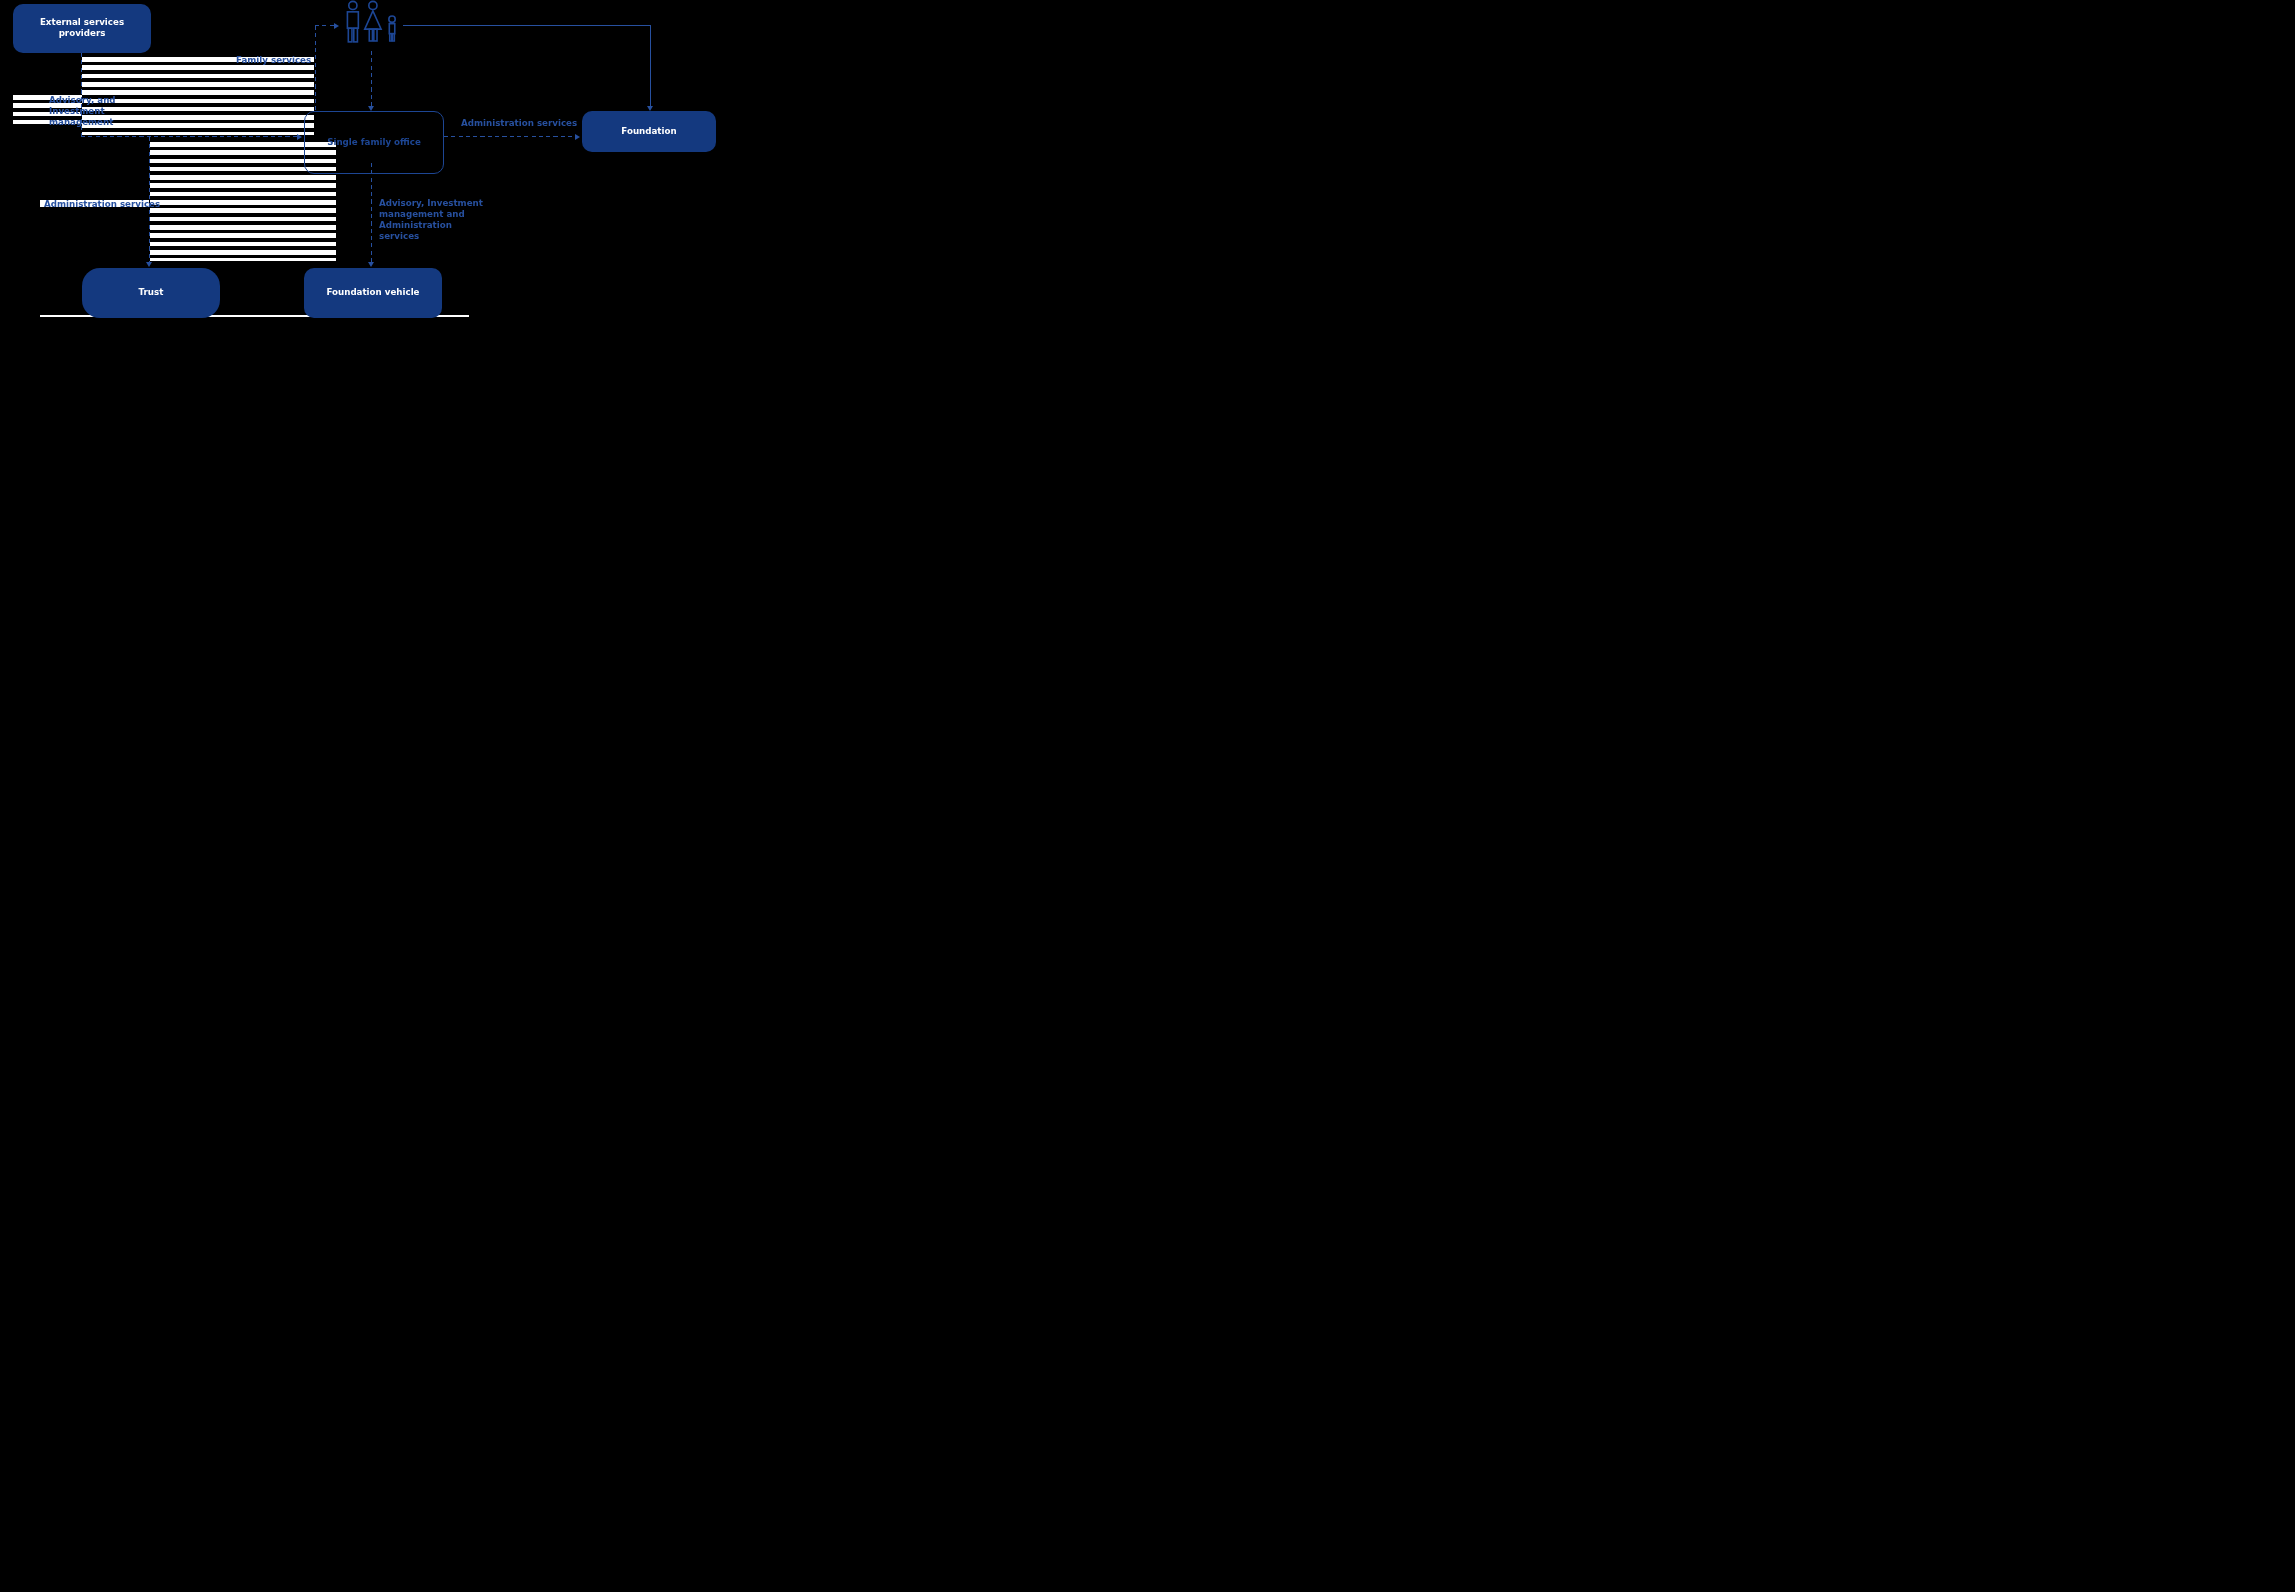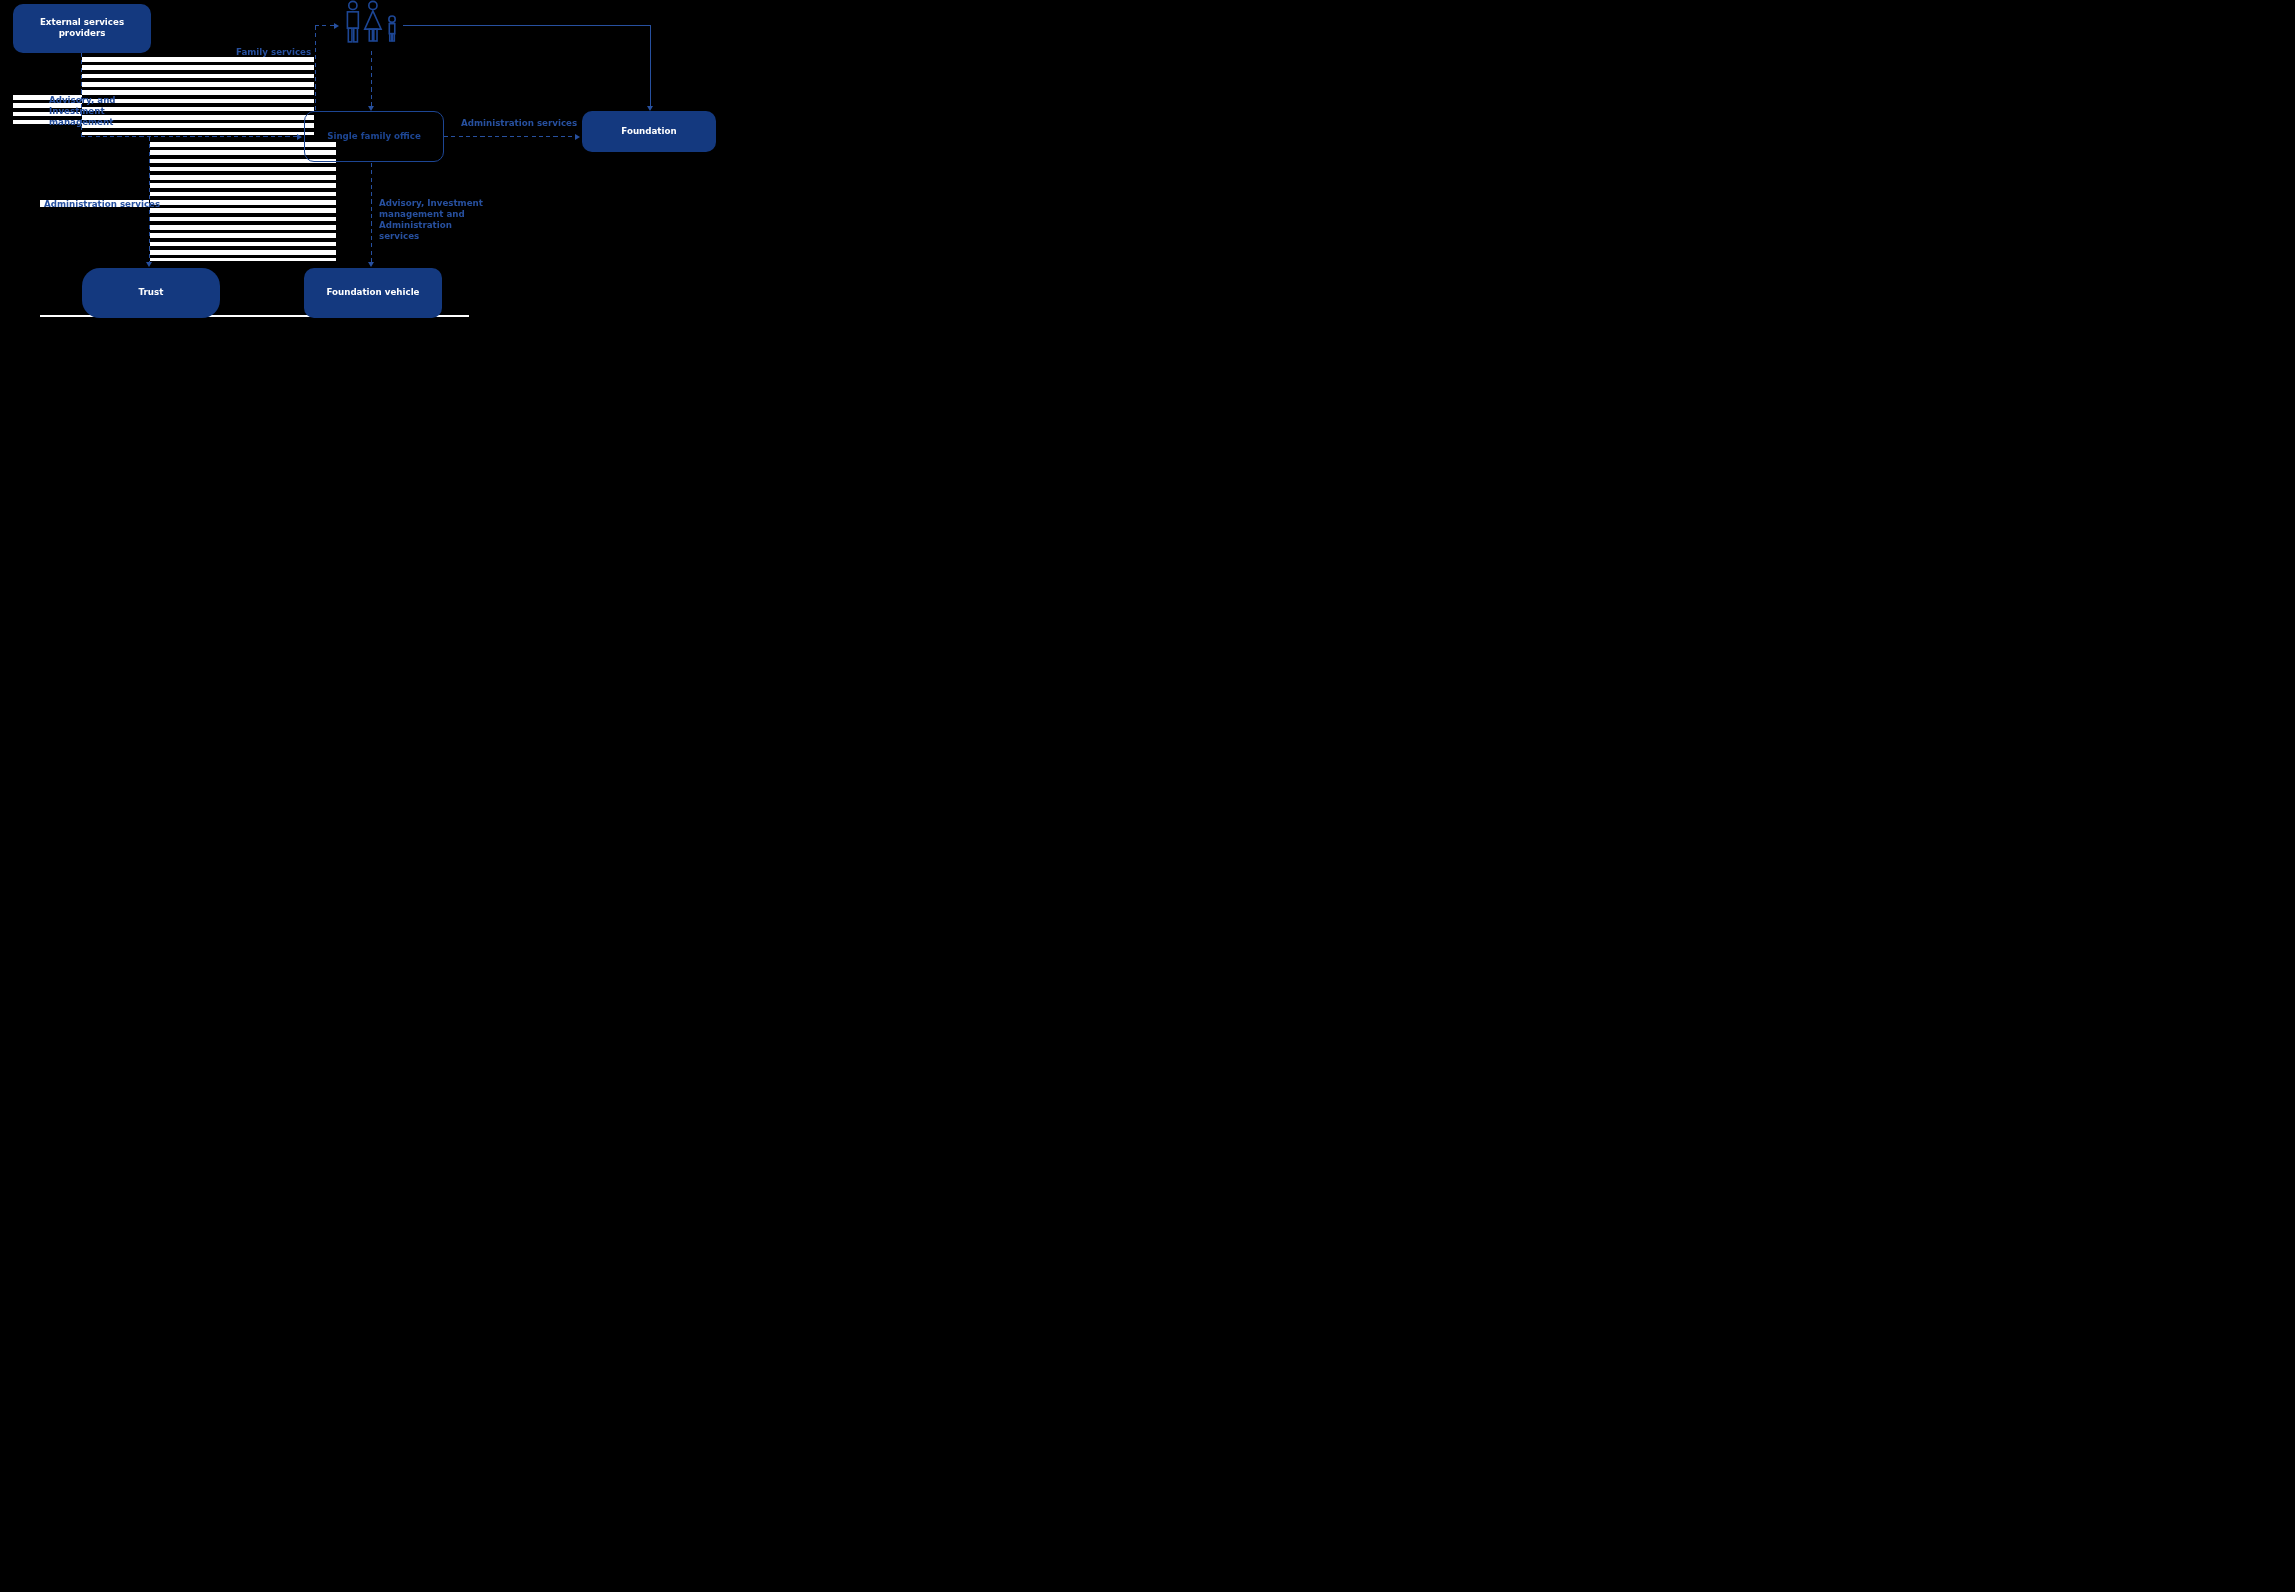--- a/index.html
+++ b/index.html
@@ -64,21 +64,21 @@
 
   <div class="dash-h" style="left:444px;top:136px;width:131px;"></div>
   <div class="ah-right" style="left:575px;top:134px;"></div>
 
   <div class="dash-v" style="left:149px;top:137px;height:126px;"></div>
   <div class="ah-down" style="left:146px;top:262px;"></div>
 
   <div class="dash-v" style="left:371px;top:163px;height:100px;"></div>
   <div class="ah-down" style="left:368px;top:262px;"></div>
 
-  <div class="edge-label" style="left:236px;top:47px;">Family services</div>
+  <div class="edge-label" style="left:236px;top:55px;">Family services</div>
   <div class="edge-label" style="left:13px;top:95px;width:78px;margin-left:36px;">Advisory, and
 Investment
 management</div>
   <div class="edge-label" style="left:44px;top:199px;">Administration services</div>
   <div class="edge-label" style="left:461px;top:118px;">Administration services</div>
   <div class="edge-label" style="left:379px;top:198px;width:110px;">Advisory, Investment
 management and
 Administration services</div>
 
   <svg class="family-icon-svg" viewBox="0 0 144 112">
@@ -96,21 +96,21 @@
     <circle cx="116" cy="42" r="7"></circle>
     <rect x="110" y="52" width="12" height="22"></rect>
     <rect x="111" y="74" width="4" height="16"></rect>
     <rect x="117" y="74" width="4" height="16"></rect>
   </svg>
 
   <div class="node filled" style="left:13px;top:3.7px;width:138px;height:49px;">
     <span>External services providers</span>
   </div>
 
-  <div class="node outlined" style="left:304px;top:111px;width:140px;height:51px;">
+  <div class="node outlined" style="left:304px;top:111px;width:140px;height:63px;">
     <span>Single family office</span>
   </div>
 
   <div class="node filled" style="left:582px;top:111px;width:134px;height:41px;">
     <span>Foundation</span>
   </div>
 
   <div class="node filled" style="left:82px;top:268px;width:138px;height:50px;border-radius:18px;">
     <span>Trust</span>
   </div>

